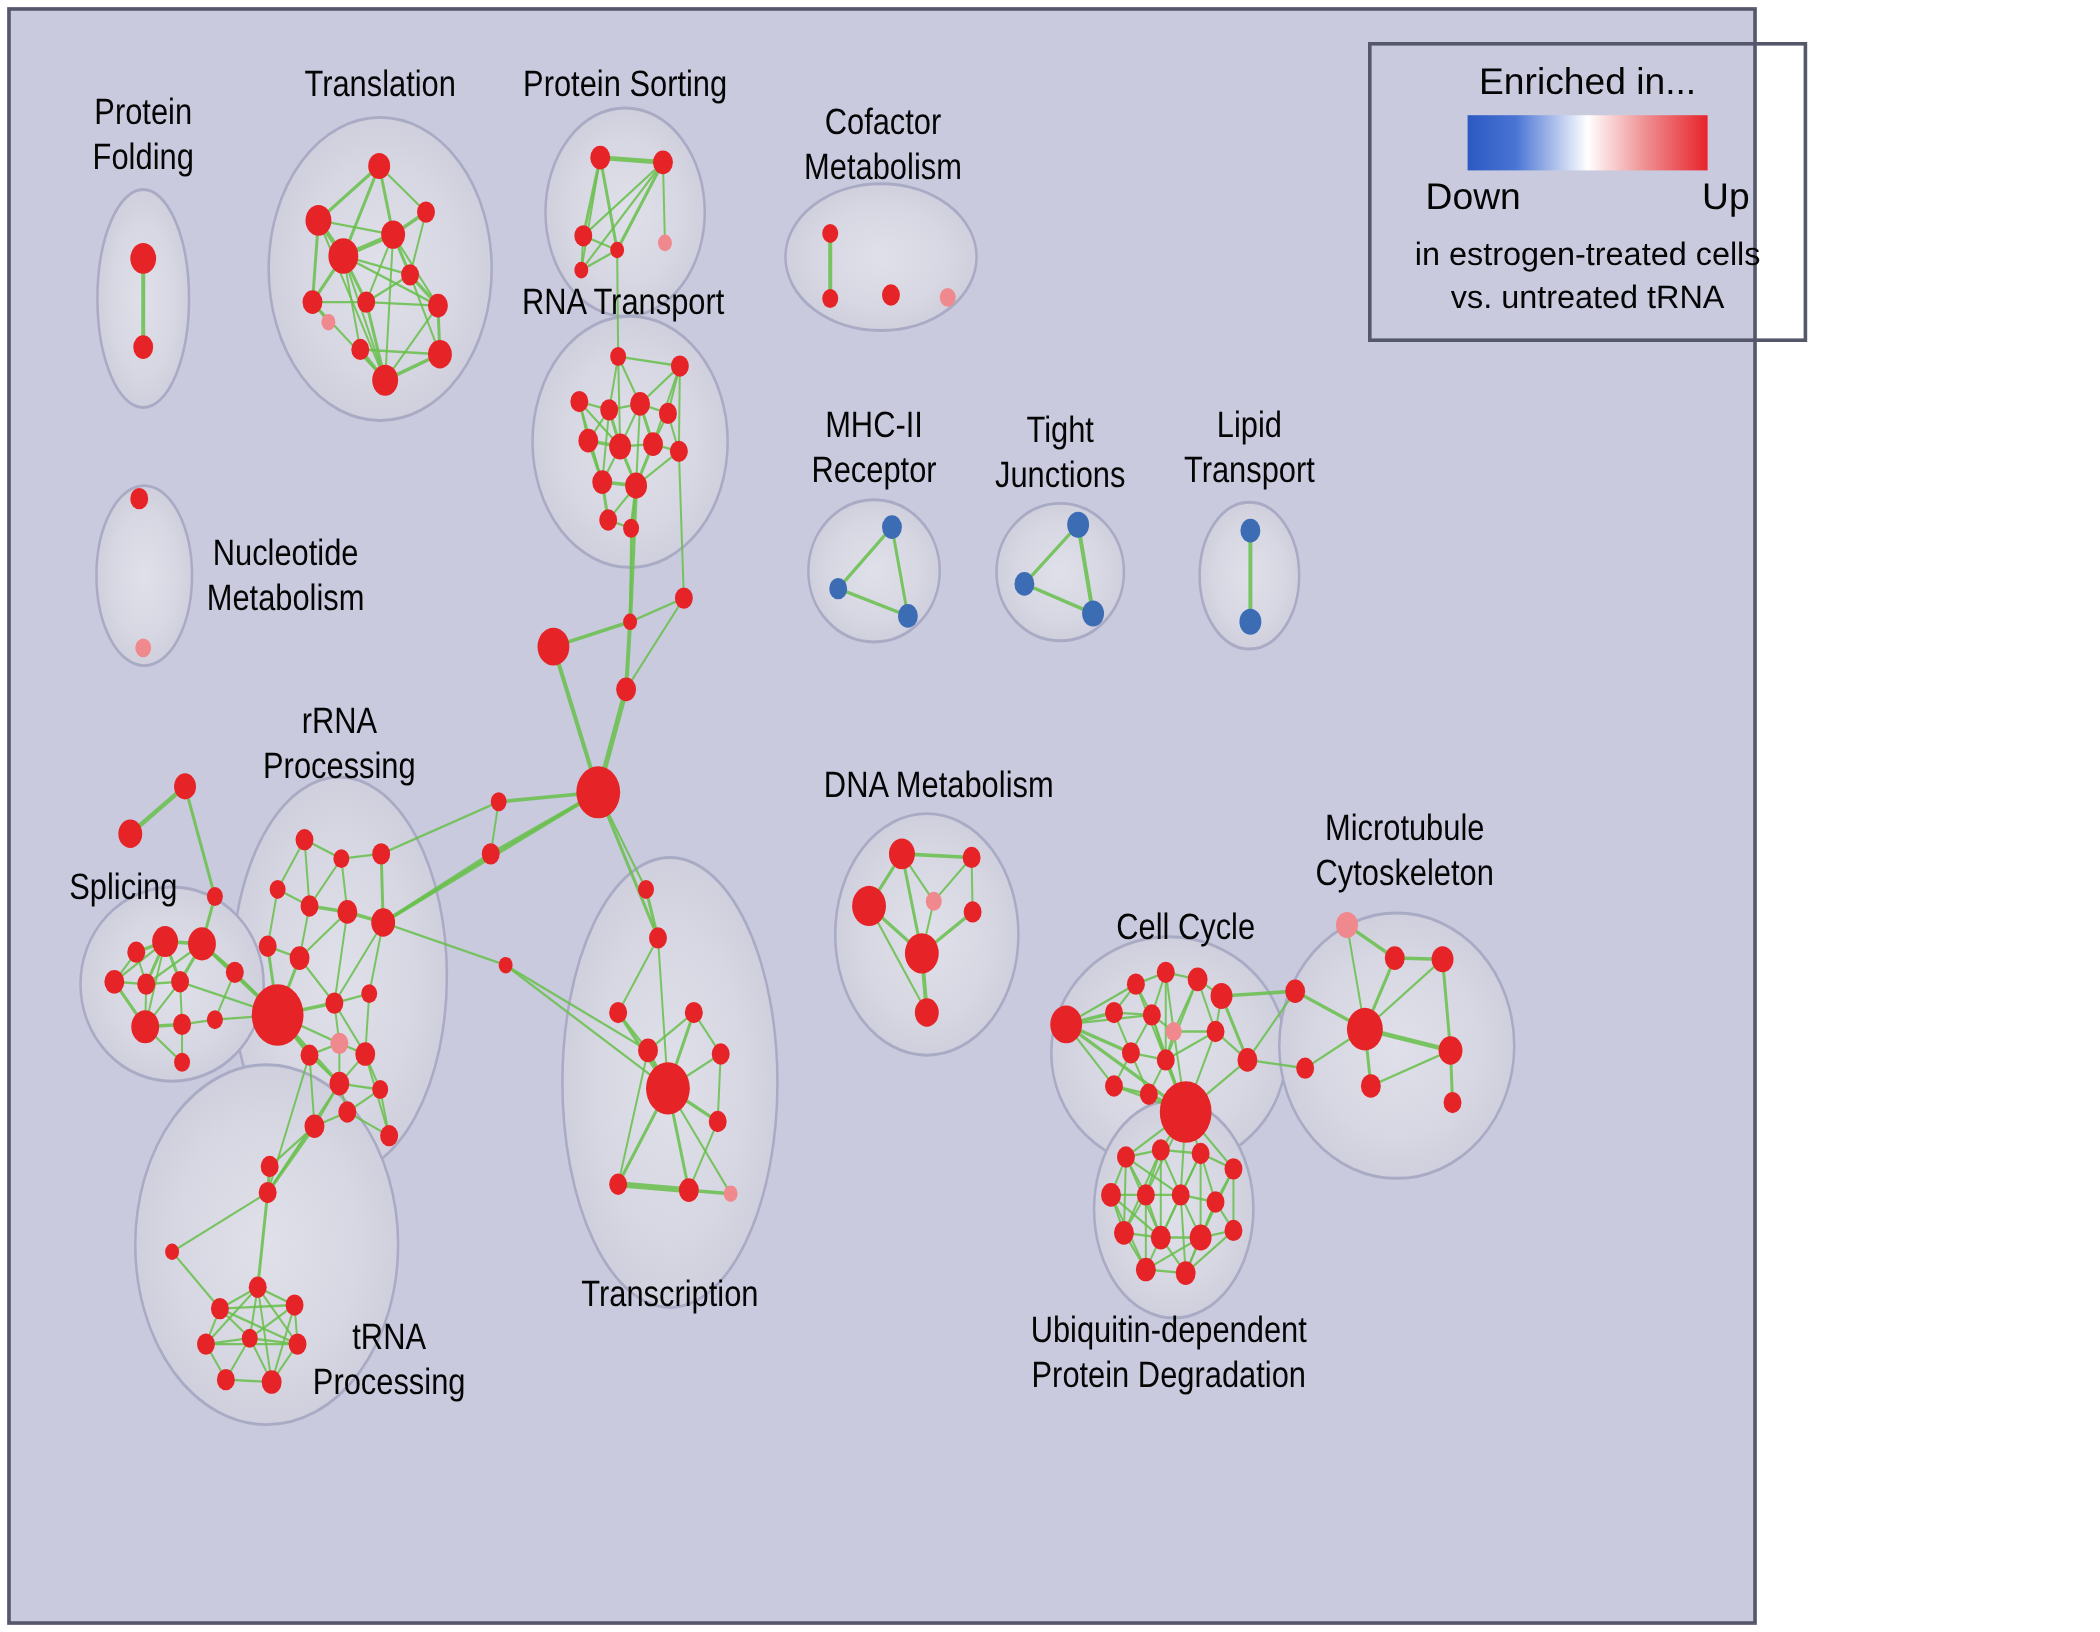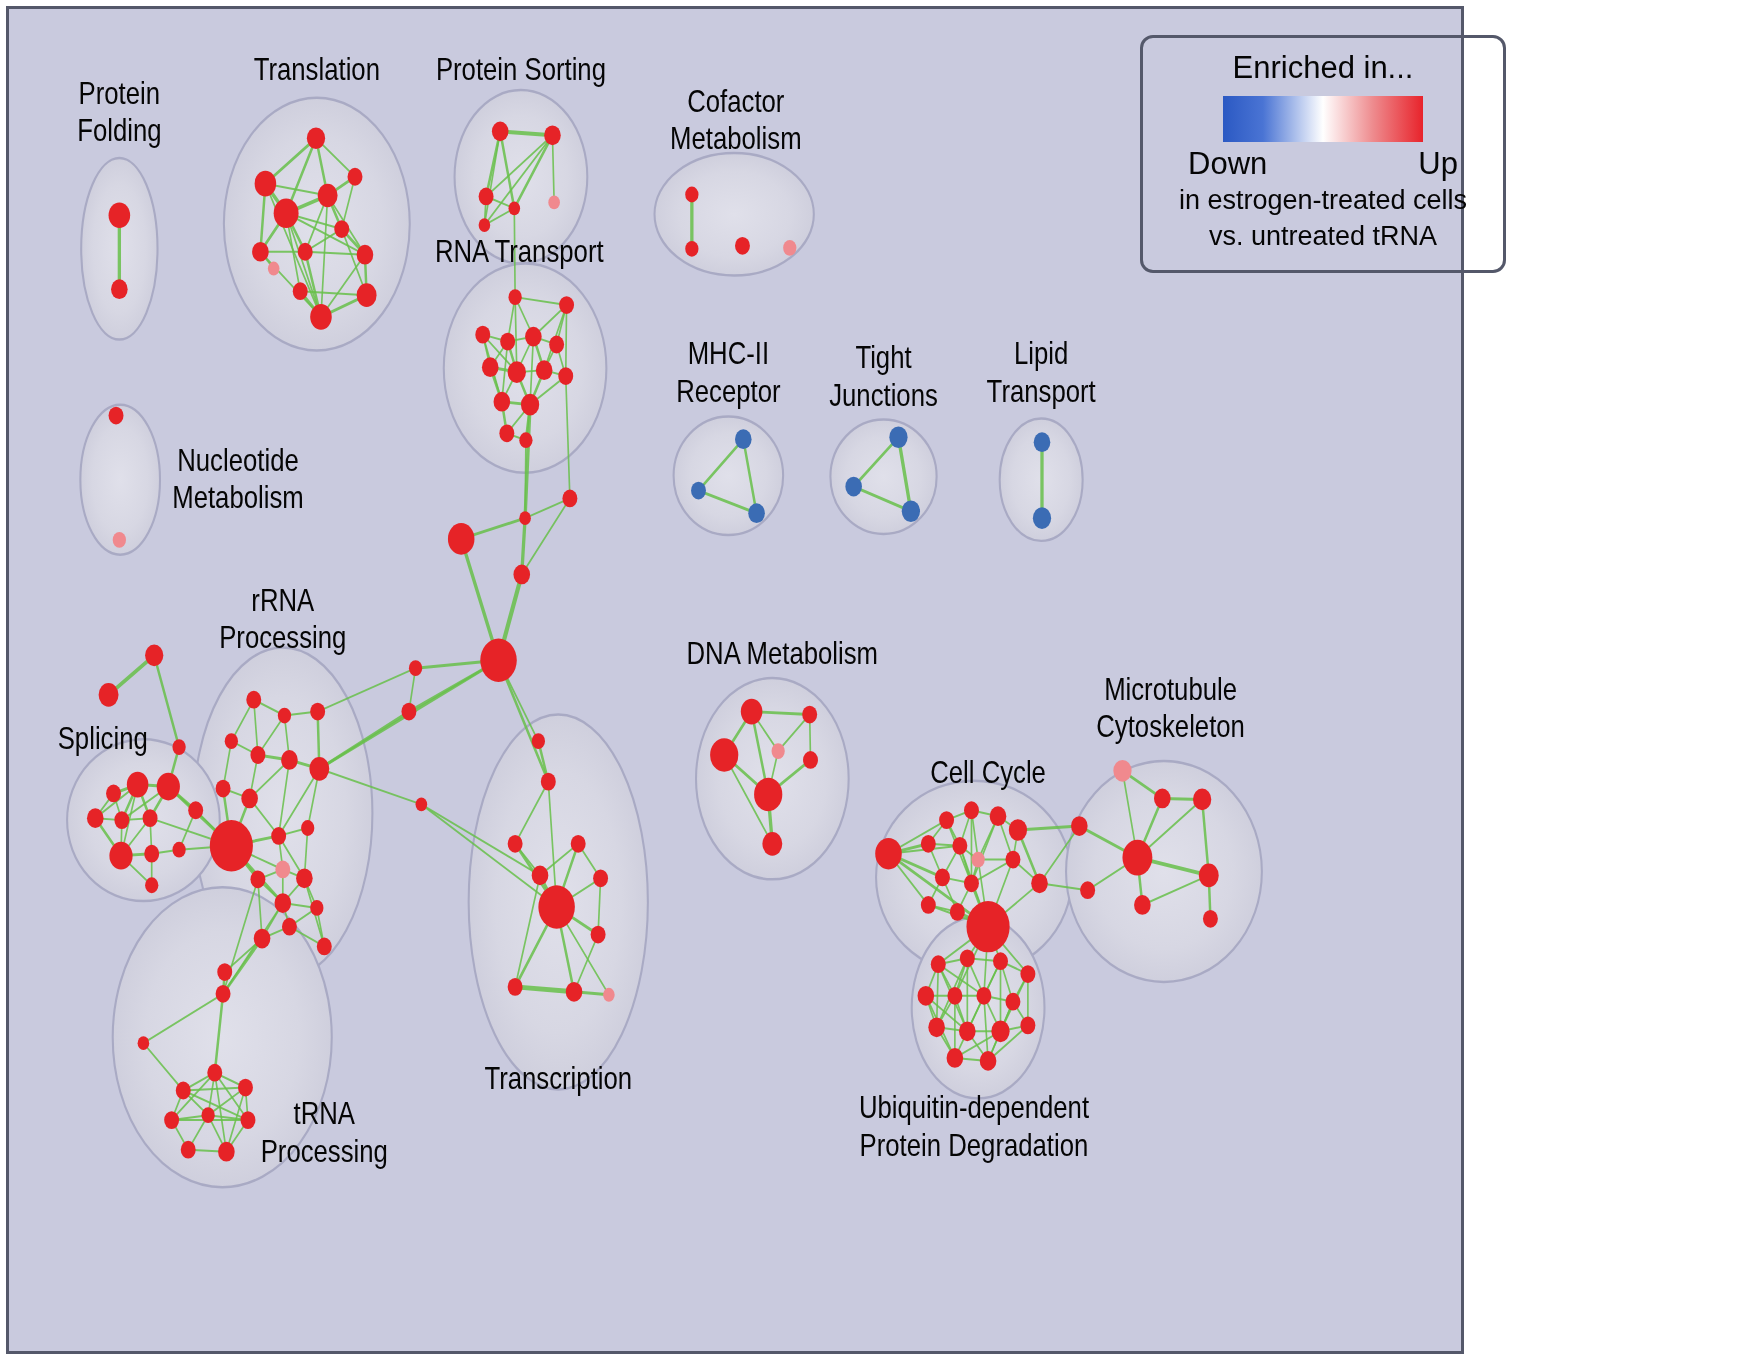--- a/index.html
+++ b/index.html
@@ -6,21 +6,21 @@
   body{font-family:"Liberation Sans",sans-serif;background:#ffffff;}
   .page{position:relative;width:1750px;height:1360px;background:#ffffff;overflow:hidden;}
   .figure{position:absolute;left:6px;top:6px;width:1458px;height:1348px;box-sizing:border-box;
           border:3.5px solid #54586a;background:#c9cade;}
   svg.net{position:absolute;left:0;top:0;width:100%;height:100%;display:block;}
   .cluster-label{font-family:"Liberation Sans",sans-serif;font-size:31px;fill:#050505;}
   .legend{position:absolute;left:1140px;top:35px;width:366px;box-sizing:border-box;
           border:3.5px solid #54586a;padding:12px 10px 16px;text-align:center;color:#050505;z-index:5;}
   .legend-title{font-size:31px;margin-bottom:10px;}
   .legend-bar{width:200px;height:46px;margin:0 auto;}
-  .legend-ends{width:270px;margin:4px auto 0;display:flex;justify-content:space-between;font-size:31px;}
+  .legend-ends{width:270px;margin:4px auto 12px;display:flex;justify-content:space-between;font-size:31px;}
   .legend-caption{font-size:27px;line-height:36px;}
 </style>
 </head>
 <body>
 
 <div class="page">
 
   <div class="figure" style="background: rgb(201, 202, 222); border-color: rgb(84, 88, 106);">
     <svg id="network-svg" class="net" viewBox="0 0 1750 1360" preserveAspectRatio="none">
       <defs>
@@ -575,21 +575,21 @@
         <text x="662" y="1094" text-anchor="middle" class="cluster-label">Transcription</text>
         <text x="932" y="664" text-anchor="middle" class="cluster-label">DNA Metabolism</text>
         <text x="1180" y="784" text-anchor="middle" class="cluster-label">Cell Cycle</text>
         <text x="1400" y="700" text-anchor="middle" class="cluster-label">Microtubule</text>
         <text x="1400" y="738" text-anchor="middle" class="cluster-label">Cytoskeleton</text>
         <text x="1163" y="1124" text-anchor="middle" class="cluster-label">Ubiquitin-dependent</text>
         <text x="1163" y="1162" text-anchor="middle" class="cluster-label">Protein Degradation</text>
       </svg>
   </div>
 
-  <div class="legend" style="border-color: rgb(84, 88, 106); border-radius: 13px;">
+  <div class="legend" style="border-color: rgb(84, 88, 106);">
     <div class="legend-title">Enriched in...</div>
     <div class="legend-bar" style="background: linear-gradient(to right, rgb(43, 89, 195) 0%, rgb(74, 116, 212) 20%, rgb(255, 255, 255) 50%, rgb(238, 139, 142) 75%, rgb(232, 35, 43) 100%);"></div>
     <div class="legend-ends">
       <span>Down</span>
       <span>Up</span>
     </div>
     <div class="legend-caption">in estrogen-treated cells</div>
     <div class="legend-caption">vs. untreated tRNA</div>
   </div>
 

